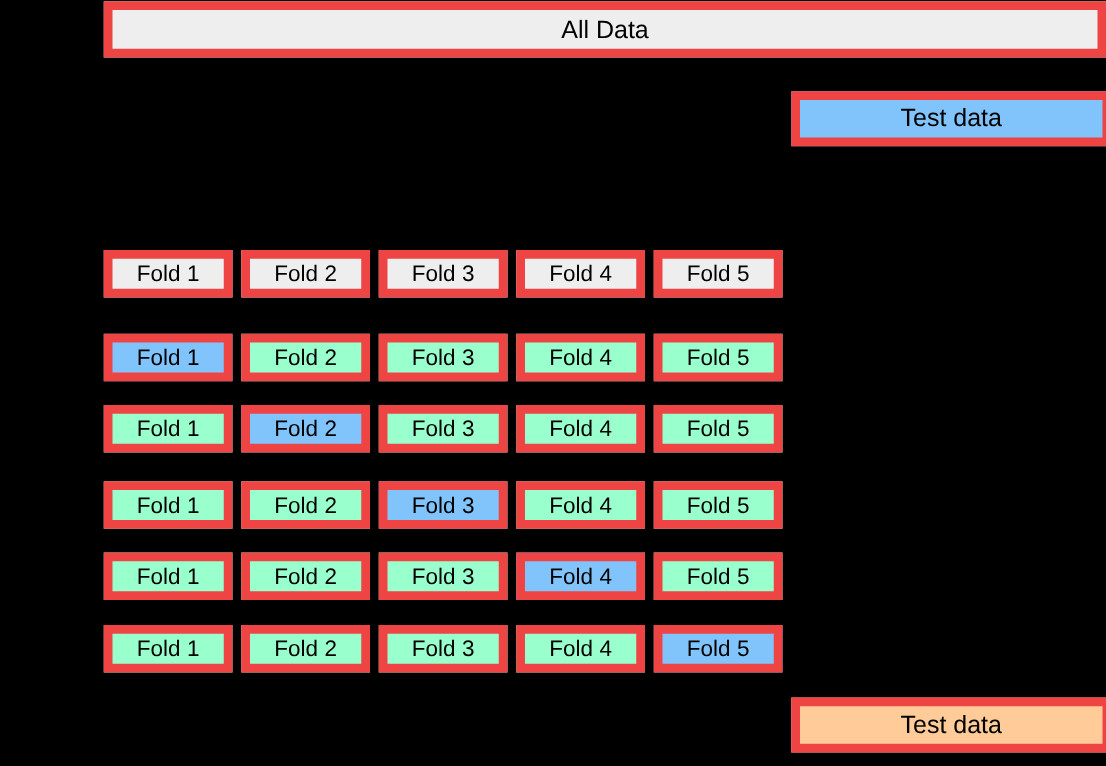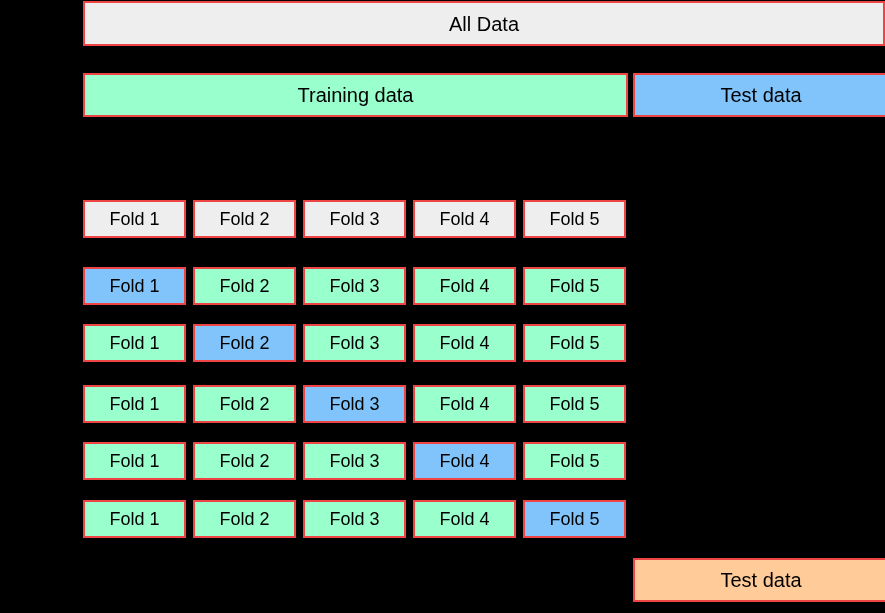--- a/index.html
+++ b/index.html
@@ -20,21 +20,21 @@
     position: absolute;
     left: 0;
     top: 0;
     width: 885px;
     height: 613px;
     background: #000000;
   }
   .box {
     position: absolute;
     box-sizing: border-box;
-    border: 2px solid #ef4444;
+    border: 7px solid #ef4444;
     color: #000000;
     display: flex;
     align-items: center;
     justify-content: center;
     text-align: center;
     line-height: 1;
     white-space: nowrap;
     overflow: hidden;
   }
   .box-label {
@@ -93,23 +93,20 @@
 </style>
 </head>
 <body>
 
 <div id="stage">
 
   <div class="box all-data">
     <span class="box-label">All Data</span>
   </div>
 
-  <div class="box training-data">
-    <span class="box-label">Training data</span>
-  </div>
   <div class="box test-data-top">
     <span class="box-label">Test data</span>
   </div>
 
   <div id="folds-layer">
       <div class="box fold neutral" style="left: 83px; top: 200px;">
         <span class="box-label">Fold 1</span>
       </div>
       <div class="box fold neutral" style="left: 193px; top: 200px;">
         <span class="box-label">Fold 2</span>

